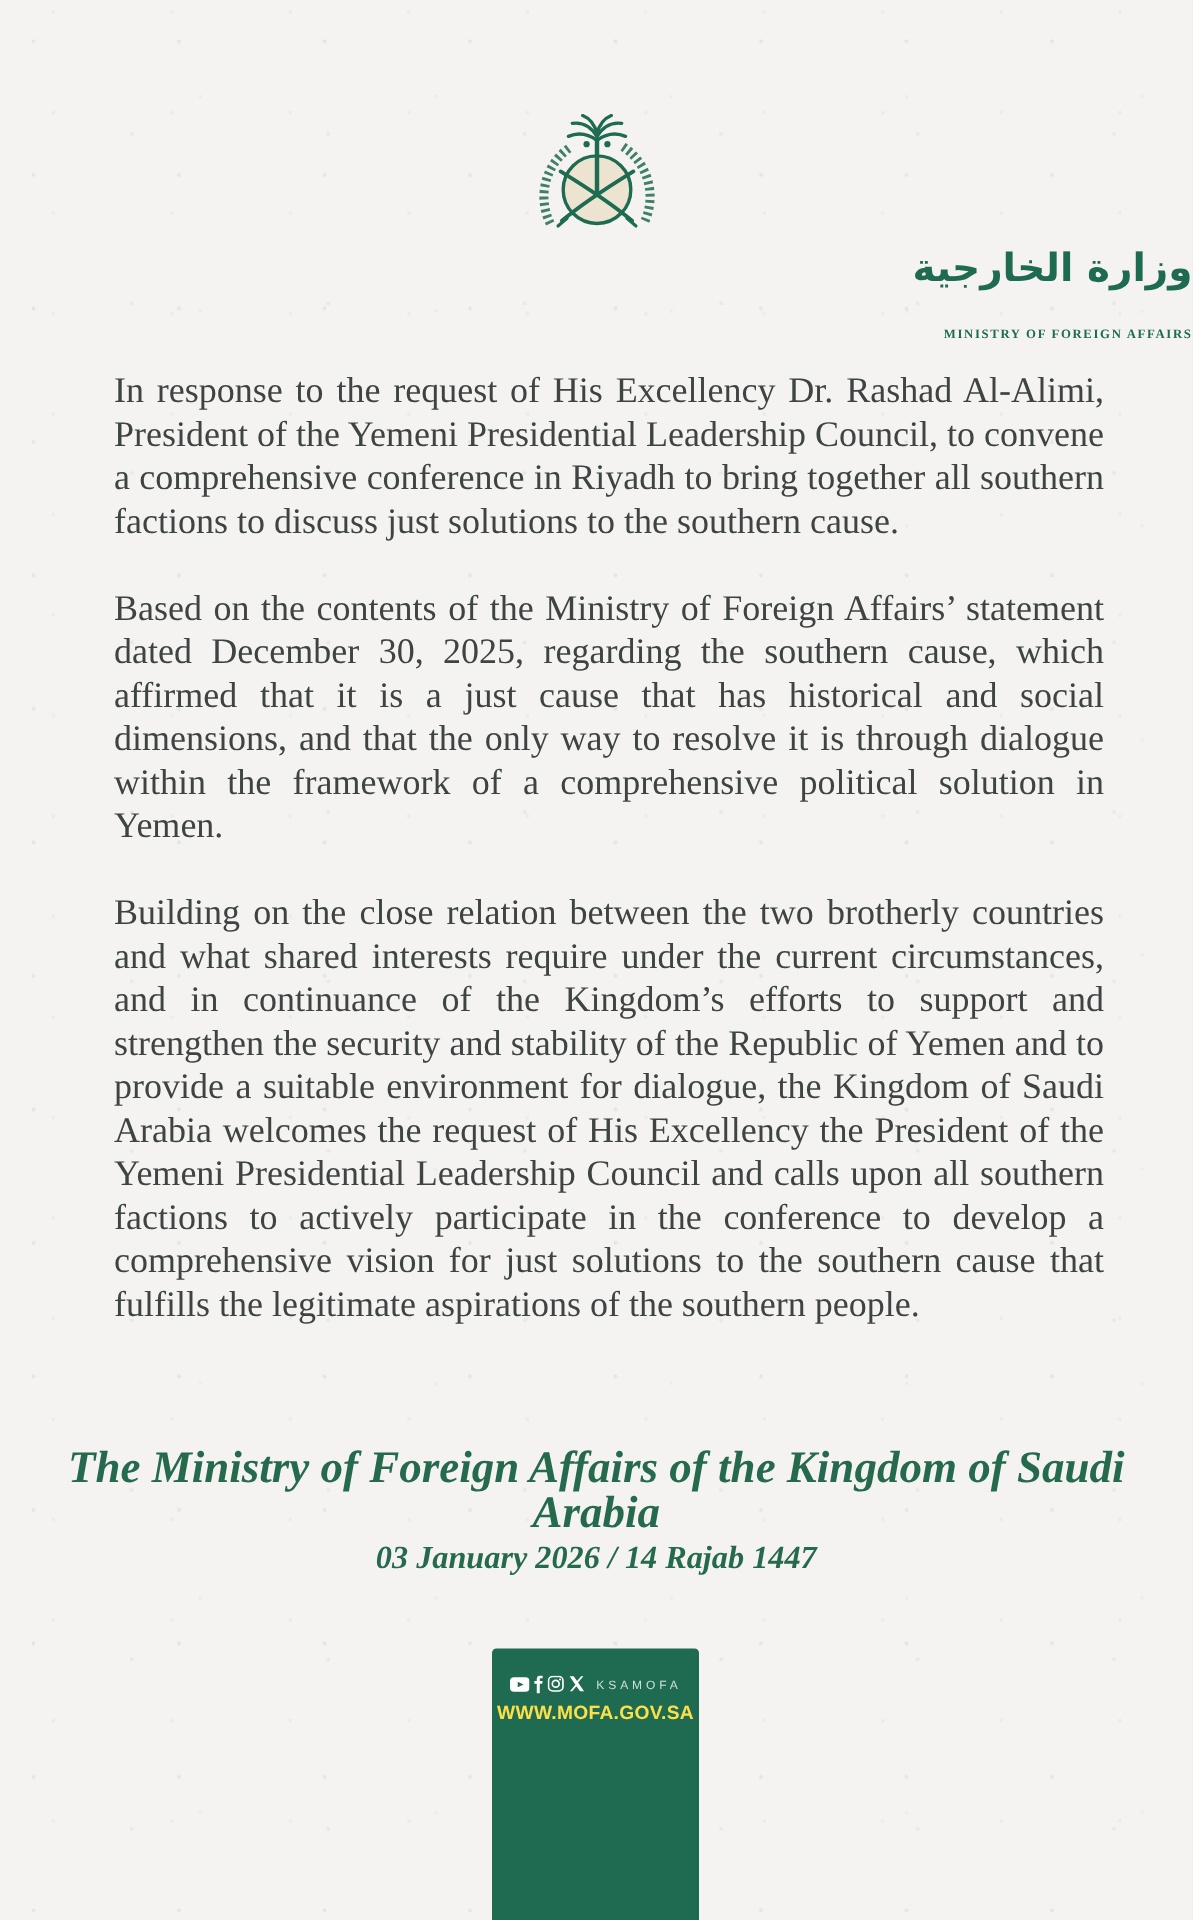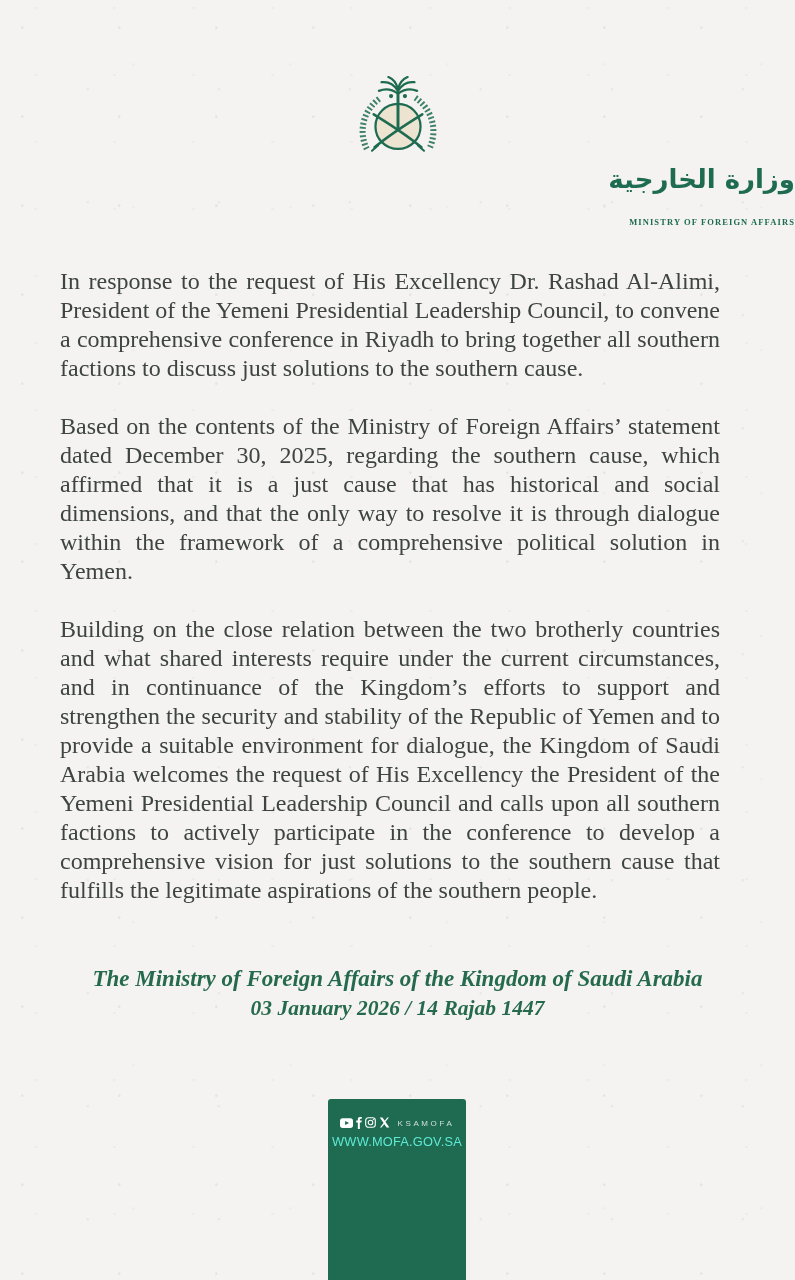--- a/index.html
+++ b/index.html
@@ -42,44 +42,43 @@
     font-weight: bold;
     letter-spacing: 1.1px;
     margin-top: 23px;
     color: #1e6b52;
   }
 
   
   .content {
     position: absolute;
     top: 247px;
-    left: 60px;
+    left: 76px;
     width: 660px;
     color: #3e4442;
-    margin-top: 20px;
   }
   .content p {
     margin: 0 0 29px 0;
     font-size: 24px;
     line-height: 29px;
     text-align: justify;
     text-justify: inter-word;
   }
   .content p:last-child { margin-bottom: 0; }
 
   
   .signature {
     position: absolute;
     top: 964px; left: 0; right: 0;
     text-align: center;
     color: #266a4e;
     font-style: italic;
     font-weight: bold;
   }
-  .signature-org { font-size: 23px; line-height: 30px; }
+  .signature-org { font-size: 30px; line-height: 30px; }
   .signature-date { font-size: 21.5px; line-height: 28px; }
 
   
   .footer-banner {
     position: absolute;
     left: 328px;
     top: 1099px;
     width: 138px;
     height: 235px;
     background: #1e6b52;
@@ -101,23 +100,23 @@
   .social-handle {
     font-size: 8px;
     letter-spacing: 2.6px;
     color: rgba(255,255,255,0.78);
     margin-left: 5px;
     padding-top: 1px;
   }
   .website {
     margin-top: 5px;
     font-size: 12.8px;
-    font-weight: normal;
+    font-weight: bold;
     letter-spacing: 0.2px;
-    color: #5eead4;
+    color: #fde047;
     white-space: nowrap;
   }
 </style>
 </head>
 <body>
 
 <div class="page">
 
   <header class="logo-block">
     <svg class="emblem" viewBox="0 0 120 100" width="104" height="87" aria-hidden="true">

